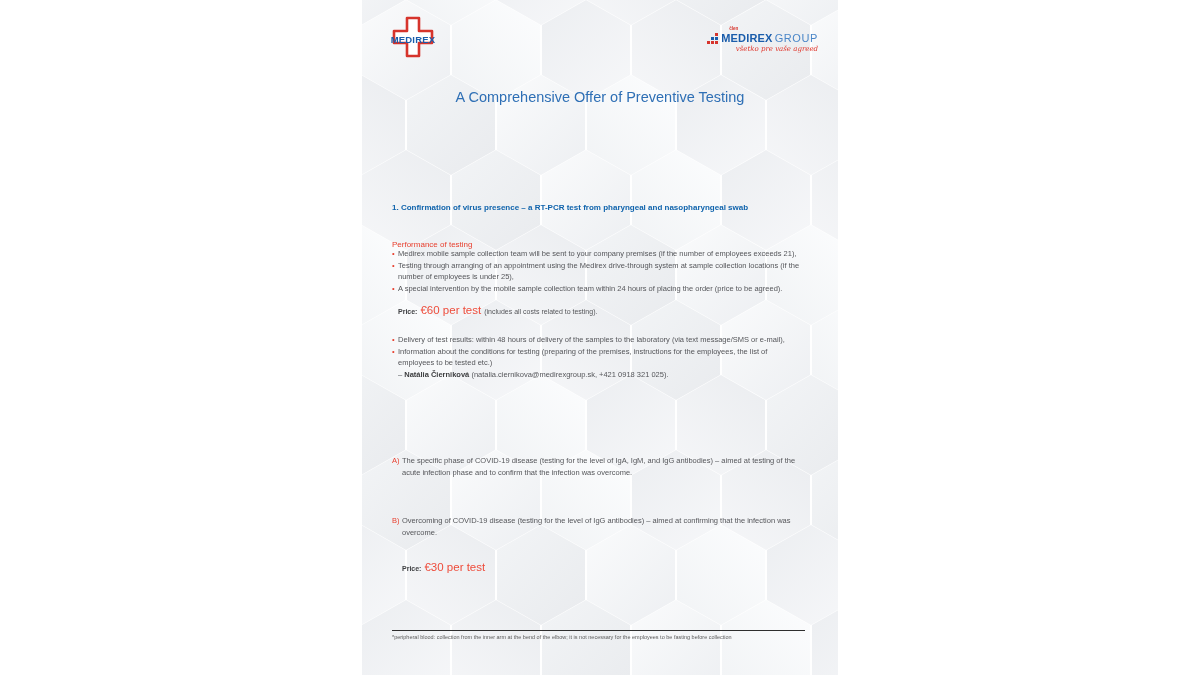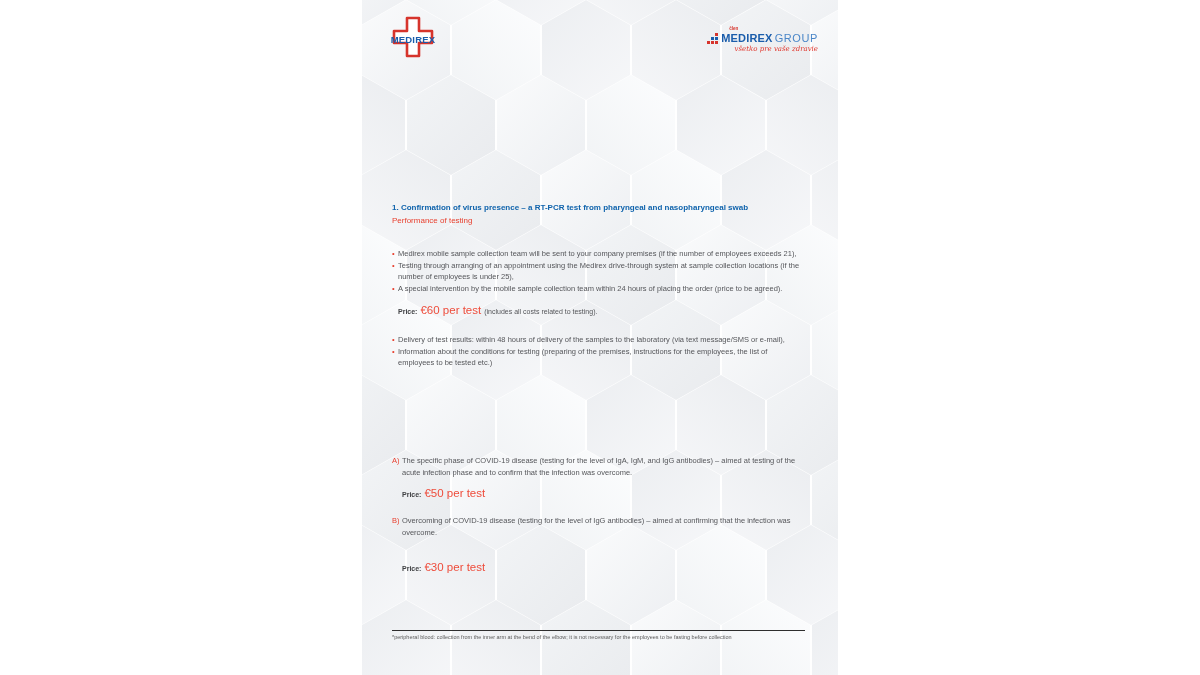--- a/index.html
+++ b/index.html
@@ -151,29 +151,30 @@
               </span>
             <span class="dot-col">
                 <span class="dot red"></span>
                 <span class="dot blue"></span>
                 <span class="dot red"></span>
               </span>
           </span>
           <span class="group-bold">MEDIREX</span>
           <span class="group-light">GROUP</span>
         </div>
-        <div class="tagline">všetko pre vaše zdravie</div>
+        <div class="tagline">všetko pre vaše agreed</div>
       </div>
 
       <div class="title">
+        <div>A Comprehensive Offer of Preventive Testing</div>
       </div>
 
       <div class="blk s-head" style="top:202px">1. Confirmation of virus presence – a RT-PCR test from pharyngeal and nasopharyngeal swab</div>
 
-      <div class="blk s-sub" style="top:216px">Performance of testing</div>
+      <div class="blk s-sub" style="top:240px">Performance of testing</div>
 
       <div class="blk body-t" style="top:248px">
         <div class="b-row">
           <span class="b-dot">•</span>
           <span class="b-txt">Medirex mobile sample collection team will be sent to your company premises (if the number of employees exceeds 21),</span>
         </div>
         <div class="b-row">
           <span class="b-dot">•</span>
           <span class="b-txt">Testing through arranging of an appointment using the Medirex drive-through system at sample collection locations (if the number of employees is under 25),</span>
         </div>
@@ -191,32 +192,33 @@
 
       <div class="blk body-t" style="top:334px">
         <div class="b-row">
           <span class="b-dot">•</span>
           <span class="b-txt">Delivery of test results: within 48 hours of delivery of the samples to the laboratory (via text message/SMS or e-mail),</span>
         </div>
         <div class="b-row">
           <span class="b-dot">•</span>
           <span class="b-txt">Information about the conditions for testing (preparing of the premises, instructions for the employees, the list of employees to be tested etc.)</span>
         </div>
+        <div class="contact-line">
+          <span>–</span>
+          <span class="contact-name">Natália Čierniková</span>
+          <span>(natalia.ciernikova@medirexgroup.sk, +421 0918 321 025).</span>
+        </div>
       </div>
 
 
       <div class="blk body-t item-row" style="top:455px">
         <span class="item-lab">A)</span>
         <span class="item-txt">The specific phase of COVID-19 disease (testing for the level of IgA, IgM, and IgG antibodies) – aimed at testing of the acute infection phase and to confirm that the infection was overcome.</span>
       </div>
 
-      <div class="blk price-row" style="top:487px; margin-left:10px;">
-        <span class="price-lab">Price:</span>
-        <span class="price-val">€50 per test</span>
-      </div>
 
       <div class="blk body-t item-row" style="top:515px">
         <span class="item-lab">B)</span>
         <span class="item-txt">Overcoming of COVID-19 disease (testing for the level of IgG antibodies) – aimed at confirming that the infection was overcome.</span>
       </div>
 
       <div class="blk price-row" style="top:561px; margin-left:10px;">
         <span class="price-lab">Price:</span>
         <span class="price-val">€30 per test</span>
       </div>

